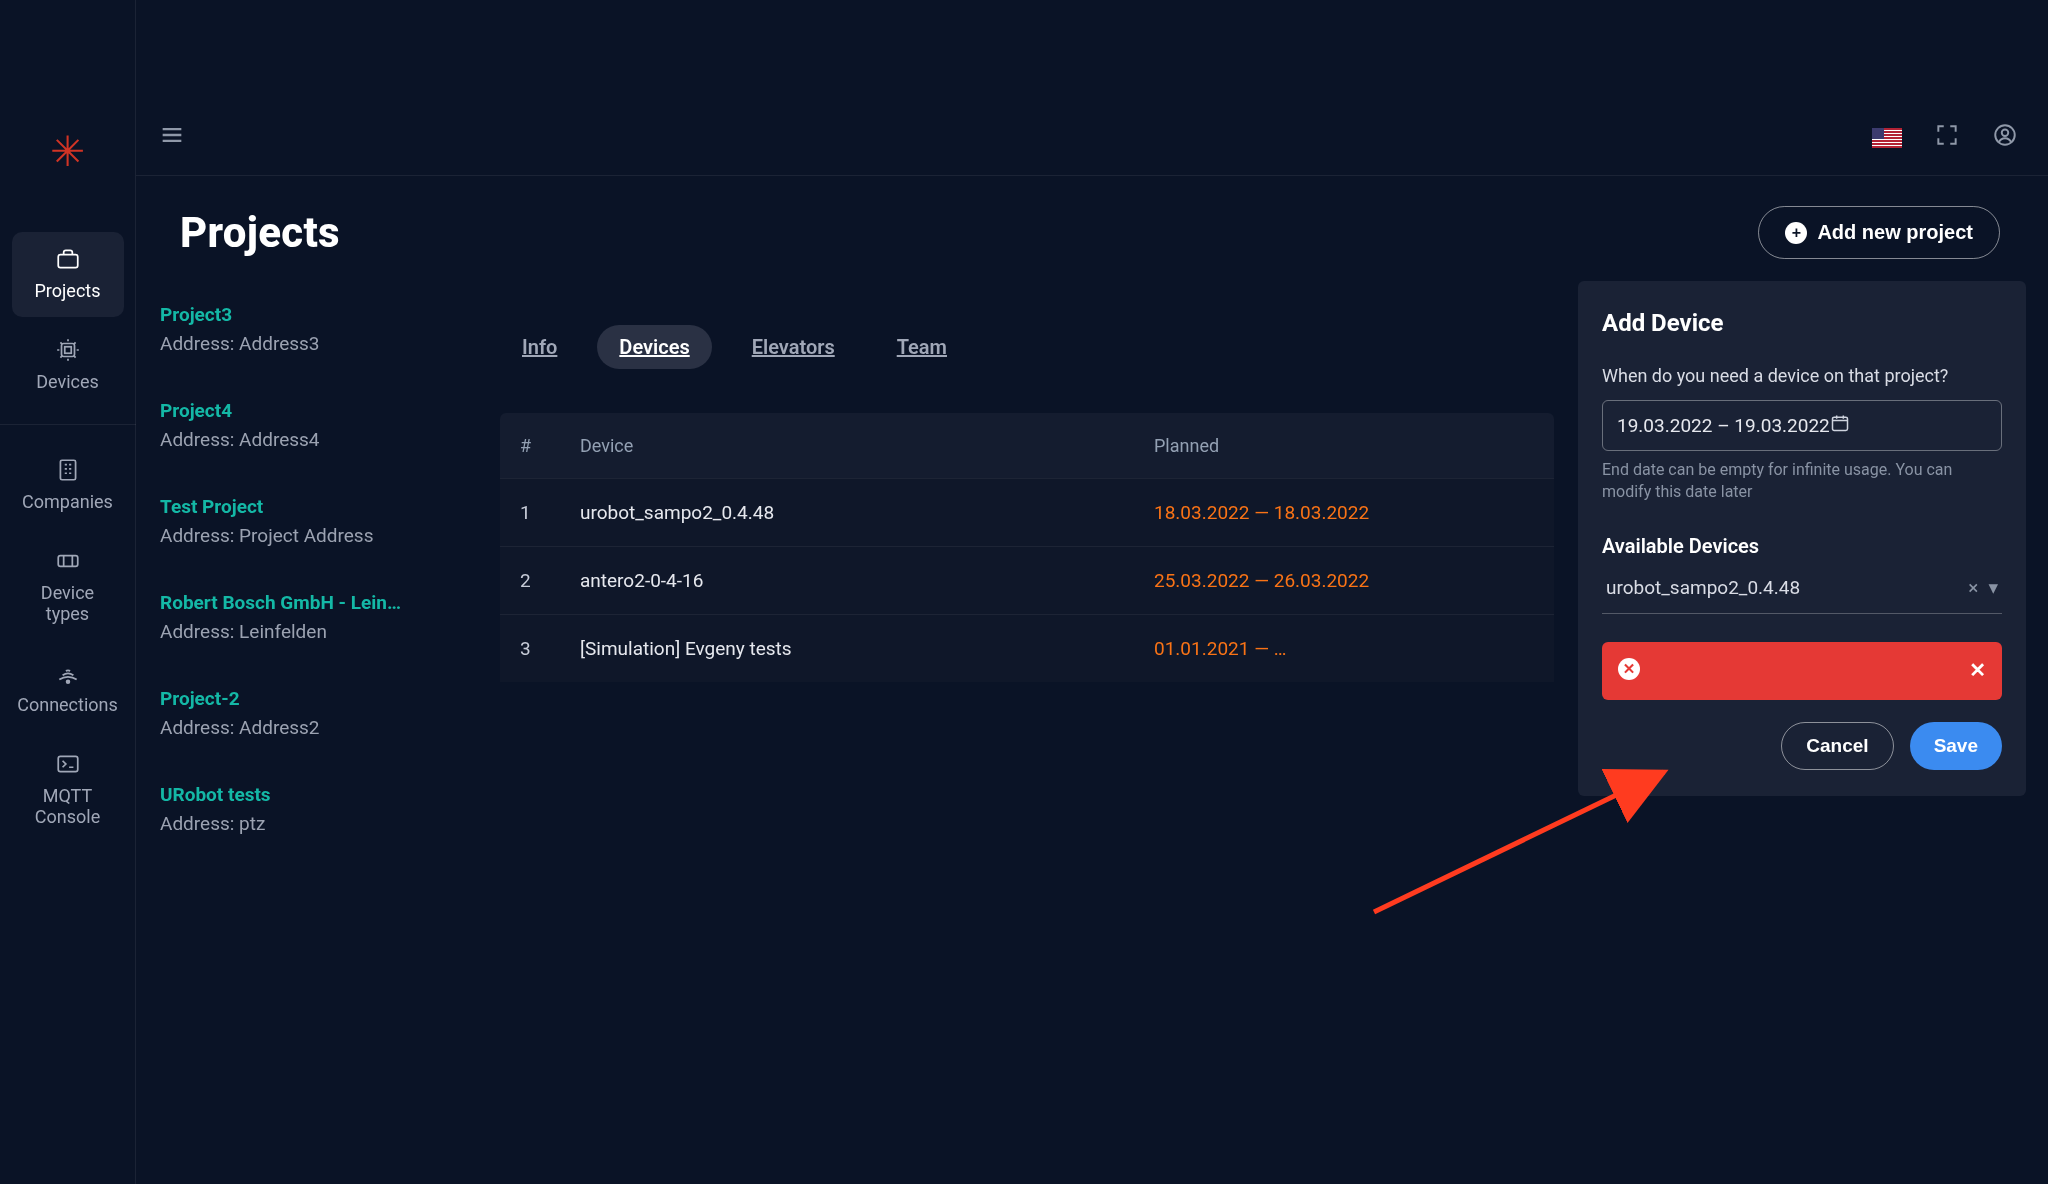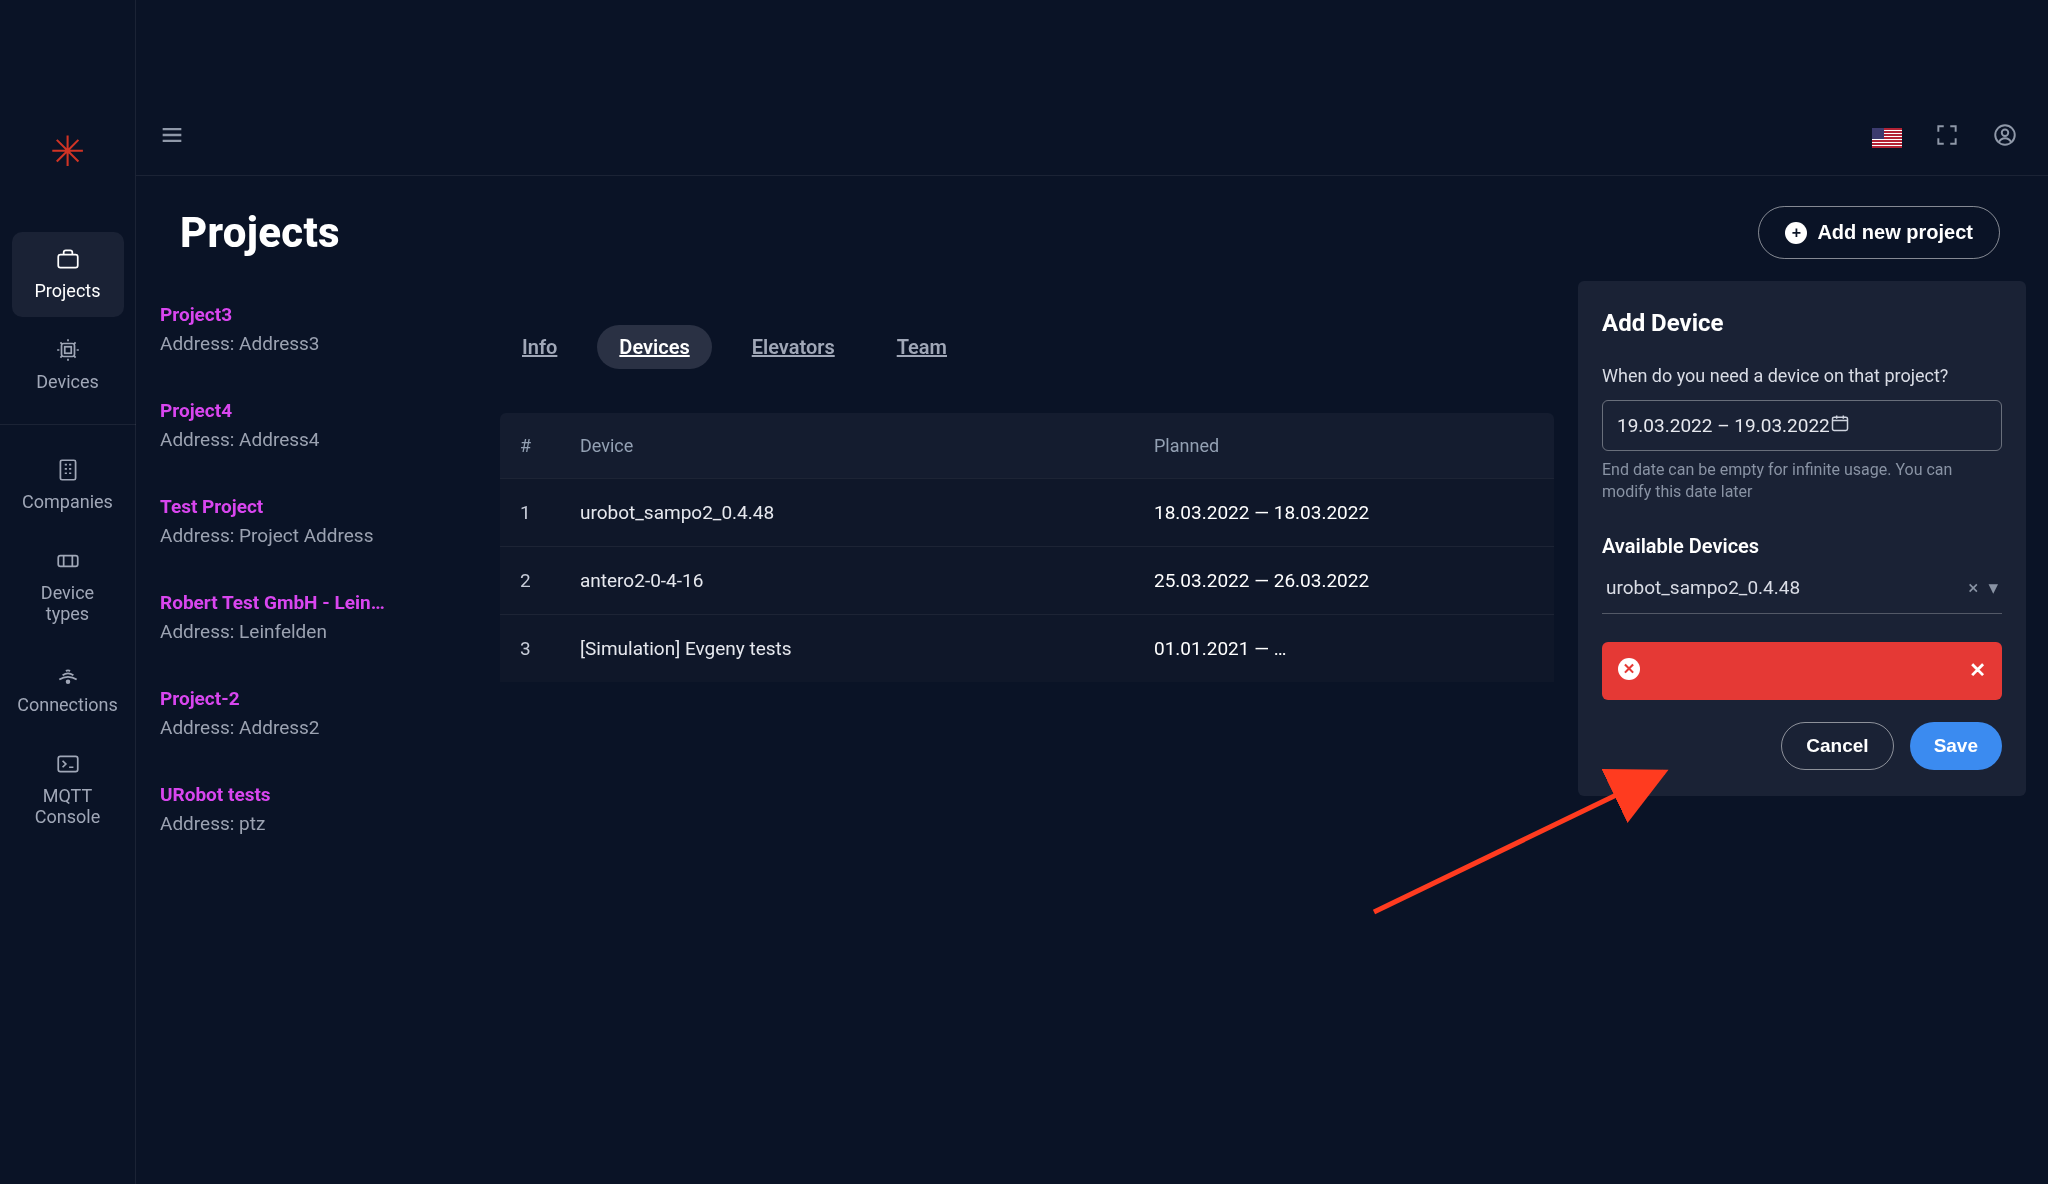--- a/index.html
+++ b/index.html
@@ -118,39 +118,39 @@
     
     .projects-col {
       width: 294px;
       margin-left: 0;
       border-radius: 6px;
     }
     .project-item {
       padding: 22px 24px 22px 24px;
       cursor: pointer;
     }
-    .project-item .pi-title { font-weight: 700; font-size: 19px; color: #d946ef; }
+    .project-item .pi-title { font-weight: 700; font-size: 19px; color: #14b8a6; }
     .project-item .pi-addr { color: #9ba2b1; font-size: 19px; margin-top: 6px; }
     .project-item.selected { background: #2a3144; }
 
     
     .center-col { flex: 1; padding: 0 0 0 46px; }
     .tabs { display: flex; gap: 18px; padding: 44px 24px 26px; }
     .tab {
       padding: 10px 22px; border-radius: 999px; color: #a0a7b7; font-weight: 600; font-size: 20px; cursor: pointer; text-decoration: underline;
     }
     .tab.active { background: #2a3144; color: #ffffff; }
 
     .table { margin: 18px 24px 0; }
     .thead, .trow { display: grid; grid-template-columns: 60px 1fr 380px; align-items: center; padding: 22px 20px; }
     .thead { color: #93a0b3; font-size: 18px; background: #141c2f; border-radius: 6px 6px 0 0; }
     .trow { border-top: 1px solid rgba(255,255,255,0.06); background: #0f1729; }
     .trow .tc1 { color: #c7ccd8; }
     .trow .tc2 { color: #e6e8ee; }
-    .trow .tc3 { color: #ffffff; }
+    .trow .tc3 { color: #f97316; }
 
     
     .panel {
       width: 448px;
       background: #1a2235;
       border-radius: 6px;
       padding: 28px 24px 26px;
       margin-right: 22px;
     }
     .panel-title { font-size: 24px; font-weight: 700; margin-bottom: 28px; }
@@ -310,21 +310,21 @@
         </div>
         <div class="project-item">
           <div class="pi-title">Project4</div>
           <div class="pi-addr">Address: Address4</div>
         </div>
         <div class="project-item">
           <div class="pi-title">Test Project</div>
           <div class="pi-addr">Address: Project Address</div>
         </div>
         <div class="project-item">
-          <div class="pi-title">Robert Test GmbH - Lein…</div>
+          <div class="pi-title">Robert Bosch GmbH - Lein…</div>
           <div class="pi-addr">Address: Leinfelden</div>
         </div>
         <div class="project-item">
           <div class="pi-title">Project-2</div>
           <div class="pi-addr">Address: Address2</div>
         </div>
         <div class="project-item">
           <div class="pi-title">URobot tests</div>
           <div class="pi-addr">Address: ptz</div>
         </div>

